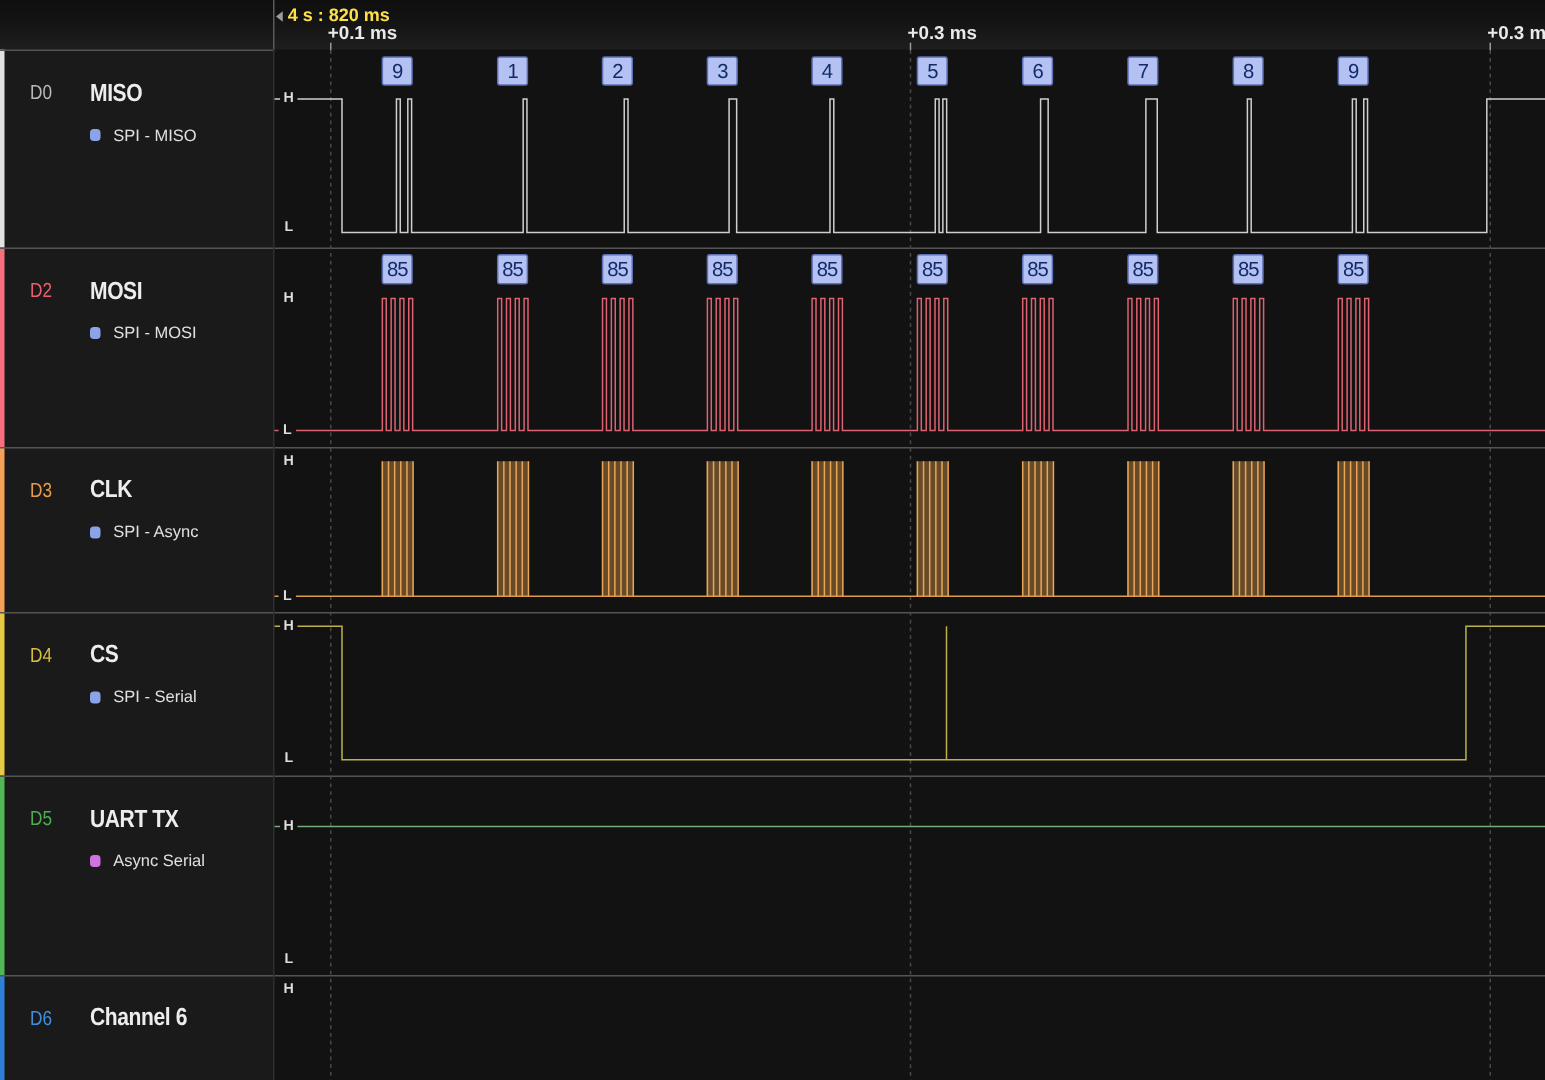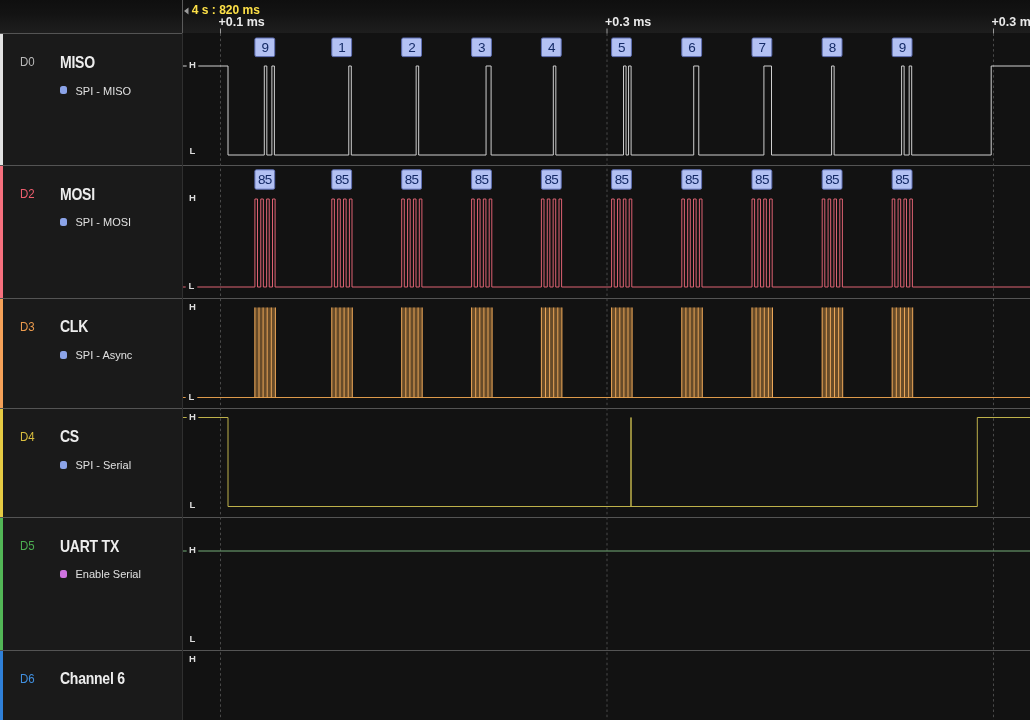--- a/index.html
+++ b/index.html
@@ -49,21 +49,21 @@
 <div class="abs chname" style="left:59.5px;top:318.4px">CLK</div>
 <div class="abs icon" style="left:60px;top:350.7px;background:#8ba3e8"></div>
 <div class="abs ana" style="left:75.5px;top:349.2px">SPI - Async</div>
 <div class="abs chid" style="left:20px;top:429.75px;color:#d8bd3e">D4</div>
 <div class="abs chname" style="left:59.5px;top:428.3px">CS</div>
 <div class="abs icon" style="left:60px;top:460.6px;background:#8ba3e8"></div>
 <div class="abs ana" style="left:75.5px;top:459.1px">SPI - Serial</div>
 <div class="abs chid" style="left:20px;top:538.9499999999999px;color:#4cae51">D5</div>
 <div class="abs chname" style="left:59.5px;top:537.5px">UART TX</div>
 <div class="abs icon" style="left:60px;top:569.8px;background:#cf73e0"></div>
-<div class="abs ana" style="left:75.5px;top:568.3px">Enable Serial</div>
+<div class="abs ana" style="left:75.5px;top:568.3px">Async Serial</div>
 <div class="abs chid" style="left:20px;top:671.85px;color:#4190e0">D6</div>
 <div class="abs chname" style="left:59.5px;top:670.4000000000001px">Channel 6</div>
 <div id="tstamp" class="abs"><svg width="6" height="8" viewBox="0 0 6 8">
         <path d="M5.5,0.5 L1,4 L5.5,7.5 Z" fill="#9b9b9b"></path>
       </svg> 4 s : 820 ms</div>
 <div class="abs tmark" style="left:218.5px">+0.1 ms</div>
 <div class="abs tmark" style="left:605px">+0.3 ms</div>
 <div class="abs tmark" style="left:991.5px">+0.3 ms</div>
 <svg width="1030" height="720" viewBox="0 0 1030 720" style="position:absolute;left:0;top:0">
 <line x1="220.5" y1="33.5" x2="220.5" y2="720" stroke="#494949" stroke-width="1" stroke-dasharray="2.5 2.7"></line>

